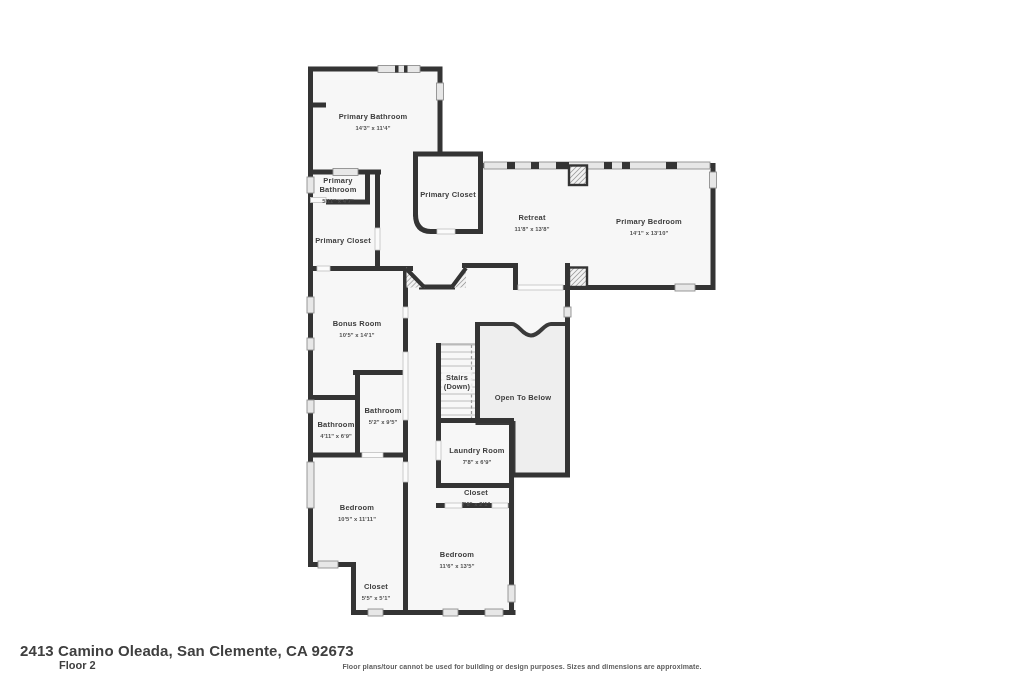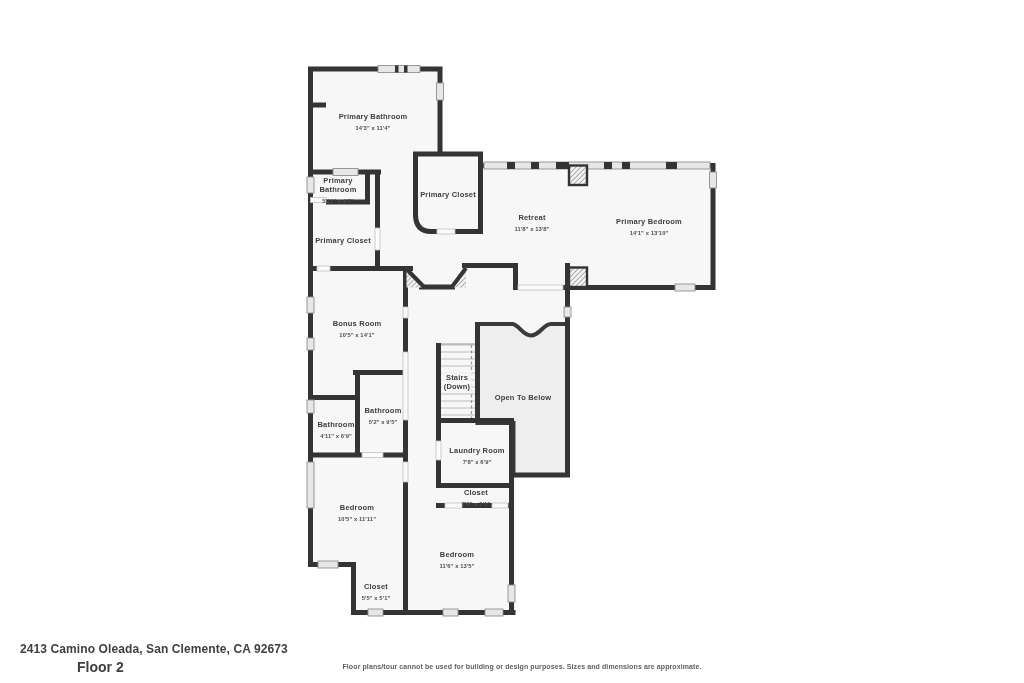--- a/index.html
+++ b/index.html
@@ -3,23 +3,23 @@
 <meta charset="utf-8">
 <style>
   html,body{margin:0;padding:0;background:#ffffff;}
   .page{position:relative;width:1024px;height:683px;background:#ffffff;overflow:hidden;
         font-family:"Liberation Sans",sans-serif;}
   .plan-svg{position:absolute;left:0;top:0;}
   .rname{font-family:"Liberation Sans",sans-serif;font-weight:700;font-size:7.5px;
          fill:#3d3d3d;letter-spacing:0.2px;}
   .rdim{font-family:"Liberation Sans",sans-serif;font-weight:700;font-size:5.8px;
         fill:#4e4e4e;letter-spacing:0.1px;}
-  .footer-address{position:absolute;left:20px;top:642px;font-size:12px;font-weight:700;
+  .footer-address{position:absolute;left:20px;top:642px;font-size:15px;font-weight:700;
                   color:#3f3f3f;letter-spacing:0.1px;}
-  .footer-floor{position:absolute;left:35px;top:659px;font-size:14px;font-weight:700;
+  .footer-floor{position:absolute;left:17px;top:659px;font-size:11px;font-weight:700;
                 color:#3f3f3f;padding-left:42px;}
   .footer-disclaimer{position:absolute;left:312px;top:663px;width:420px;text-align:center;
                      font-size:7px;font-weight:700;color:#5f5f5f;letter-spacing:0.1px;}
 </style>
 </head>
 <body>
 
 <div class="page">
 
   <svg class="plan-svg" width="1024" height="683" viewBox="0 0 1024 683" xmlns="http://www.w3.org/2000/svg">

